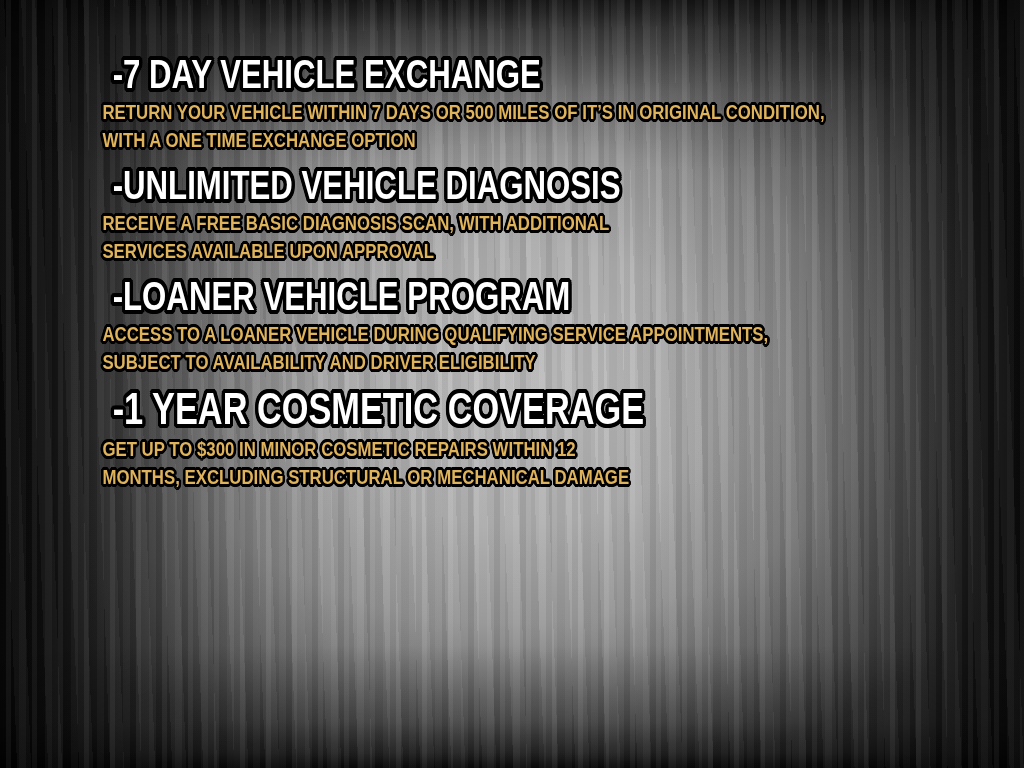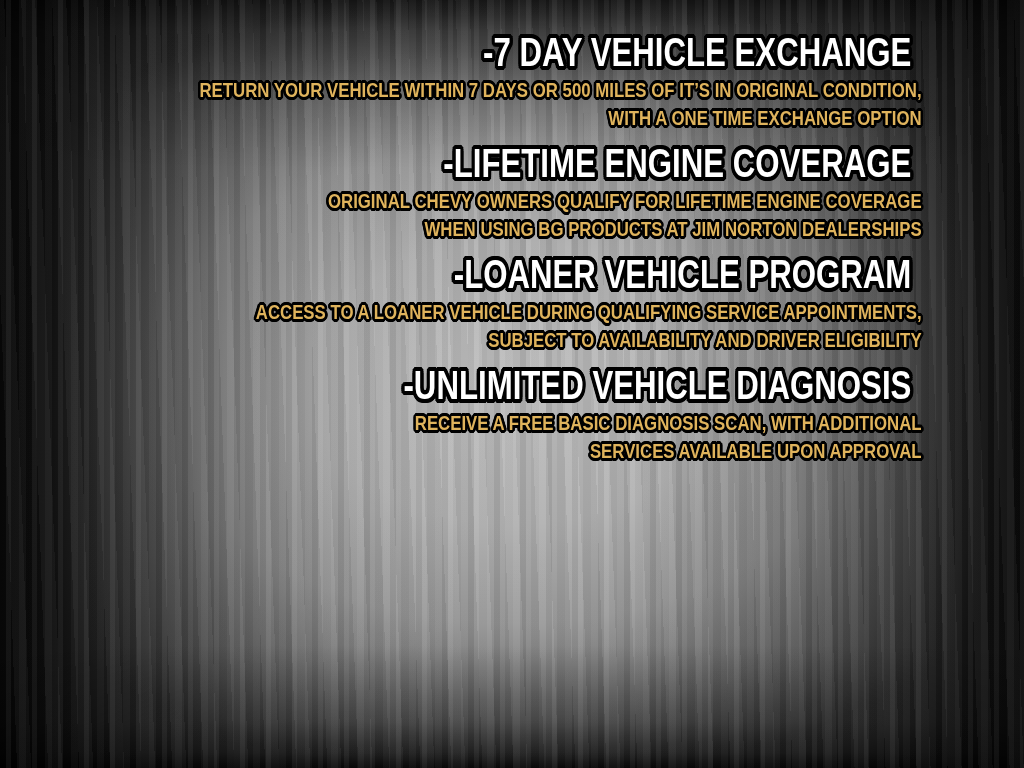--- a/index.html
+++ b/index.html
@@ -45,22 +45,22 @@
         rgba(30,30,30,0.30) 22%, rgba(60,60,60,0.08) 32%,
         rgba(0,0,0,0) 45%, rgba(0,0,0,0) 62%,
         rgba(30,30,30,0.25) 78%, rgba(15,15,15,0.55) 88%,
         rgba(8,8,8,0.85) 95%, #0a0a0a 100%),
       radial-gradient(ellipse 58% 52% at 50% 50%,
         #bdbdbd 0%, #b0b0b0 35%, #989898 60%, #6f6f6f 82%, #4a4a4a 100%);
   }
   .content {
     position: absolute;
     inset: 0;
-    padding-top: 28px;
-    text-align: right;
+    padding-top: 50px;
+    text-align: left;
   }
   .section { margin: 0 0 7px 0; }
   .h-line {
     font-weight: bold;
     font-size: 40px;
     line-height: 48px;
     letter-spacing: 0px;
     color: var(--heading-color);
     transform: scaleX(0.78);
     text-shadow:
@@ -103,34 +103,34 @@
   <div class="bg"></div>
 
   <div class="content">
 
     <div class="section">
       <div class="h-line">-7 DAY VEHICLE EXCHANGE</div>
       <div class="d-line">RETURN YOUR VEHICLE WITHIN 7 DAYS OR 500 MILES OF IT’S IN ORIGINAL CONDITION,</div>
       <div class="d-line">WITH A ONE TIME EXCHANGE OPTION</div>
     </div>
 
+
     <div class="section">
-      <div class="h-line">-LIFETIME ENGINE COVERAGE</div>
-      <div class="d-line">ORIGINAL CHEVY OWNERS QUALIFY FOR LIFETIME ENGINE COVERAGE</div>
-      <div class="d-line">WHEN USING BG PRODUCTS AT JIM NORTON DEALERSHIPS</div>
+      <div class="h-line">-UNLIMITED VEHICLE DIAGNOSIS</div>
+      <div class="d-line">RECEIVE A FREE BASIC DIAGNOSIS SCAN, WITH ADDITIONAL</div>
+      <div class="d-line">SERVICES AVAILABLE UPON APPROVAL</div>
     </div>
 
     <div class="section">
       <div class="h-line">-LOANER VEHICLE PROGRAM</div>
       <div class="d-line">ACCESS TO A LOANER VEHICLE DURING QUALIFYING SERVICE APPOINTMENTS,</div>
       <div class="d-line">SUBJECT TO AVAILABILITY AND DRIVER ELIGIBILITY</div>
     </div>
 
     <div class="section">
-      <div class="h-line">-UNLIMITED VEHICLE DIAGNOSIS</div>
-      <div class="d-line">RECEIVE A FREE BASIC DIAGNOSIS SCAN, WITH ADDITIONAL</div>
-      <div class="d-line">SERVICES AVAILABLE UPON APPROVAL</div>
+      <div class="h-line lg">-1 YEAR COSMETIC COVERAGE</div>
+      <div class="d-line">GET UP TO $300 IN MINOR COSMETIC REPAIRS WITHIN 12</div>
+      <div class="d-line">MONTHS, EXCLUDING STRUCTURAL OR MECHANICAL DAMAGE</div>
     </div>
-
 
 
   </div>
 </div>
 
 </body></html>

